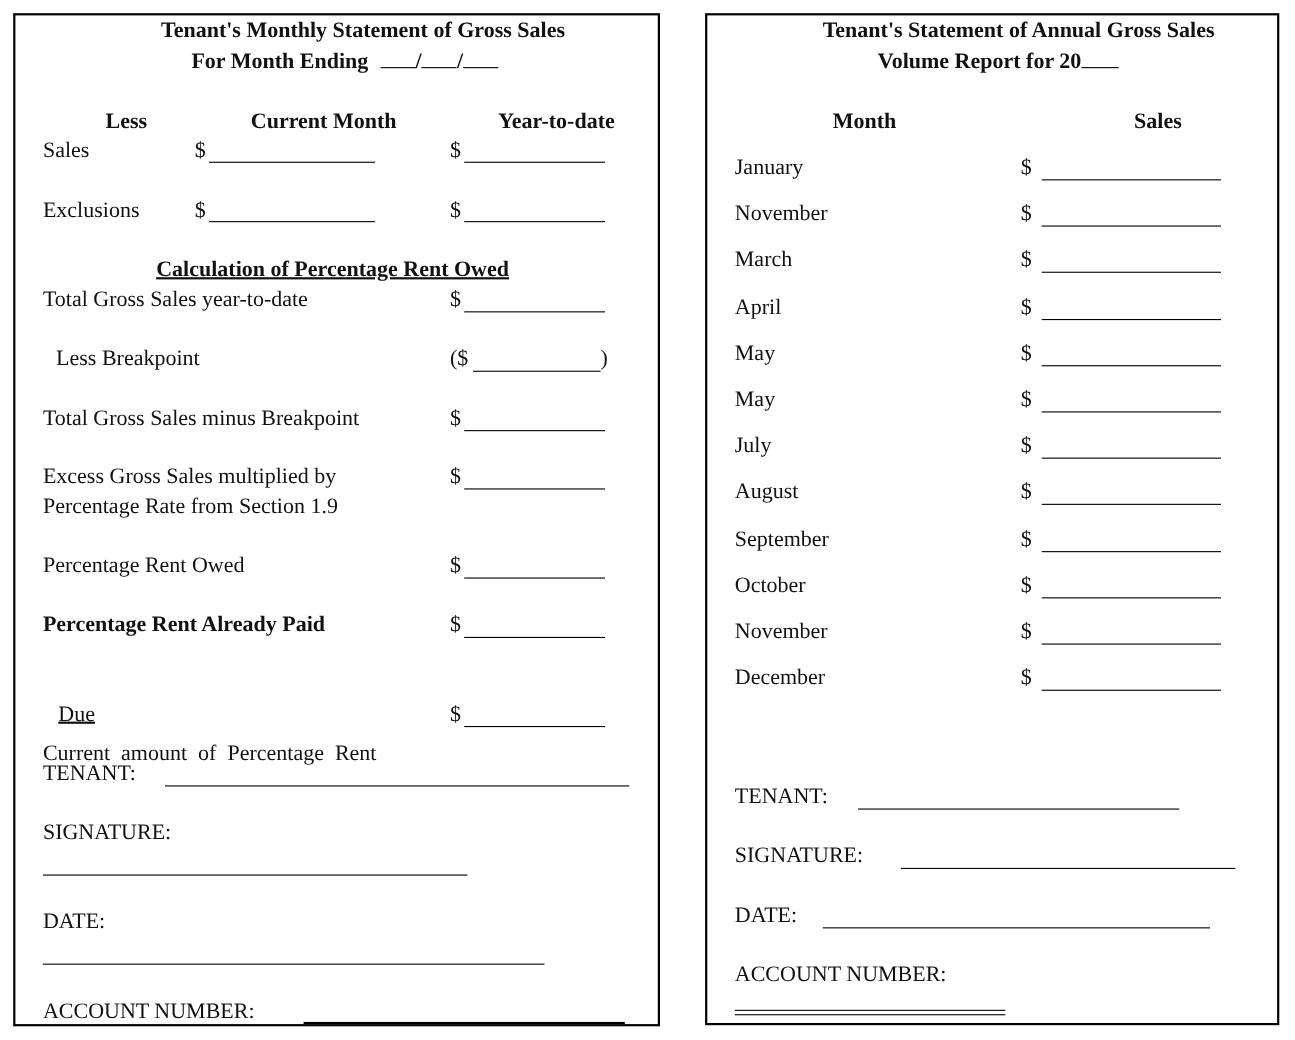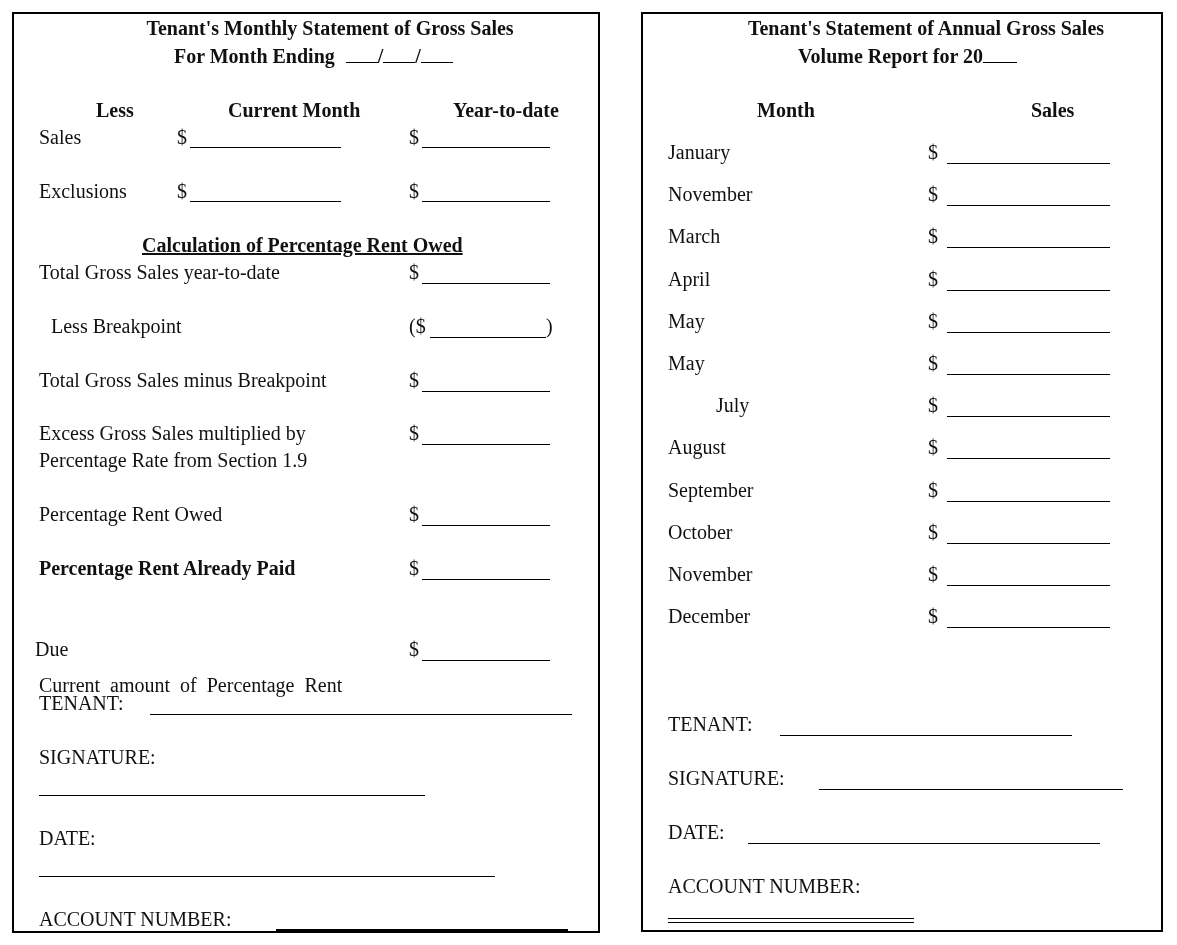--- a/index.html
+++ b/index.html
@@ -65,21 +65,21 @@
 
 <div class="t" style="left:39px;top:503px;">Percentage Rent Owed</div>
 <div class="t" style="left:409px;top:503px;">$</div>
 <div class="line field" style="left:422px;top:525px;width:128px;"></div>
 
 <div class="t" style="left:39px;top:557px;font-weight:bold;">Percentage Rent Already Paid</div>
 <div class="t" style="left:409px;top:557px;">$</div>
 <div class="line field" style="left:422px;top:579px;width:128px;"></div>
 
 <div class="t" style="left:39px;top:646px;white-space:pre;margin-top:28px;">Current  amount  of  Percentage  Rent</div>
-<div class="t" style="left:35px;top:638px;">Due</div>
+<div class="t" style="left:53px;top:638px;text-decoration:underline;">Due</div>
 <div class="t" style="left:409px;top:638px;">$</div>
 <div class="line field" style="left:422px;top:660px;width:128px;"></div>
 
 <div class="t" style="left:39px;top:692px;">TENANT:</div>
 <div class="line field" style="left:150px;top:714px;width:422px;"></div>
 
 <div class="t" style="left:39px;top:746px;">SIGNATURE:</div>
 <div class="line field" style="left:39px;top:795px;width:386px;"></div>
 
 <div class="t" style="left:39px;top:827px;">DATE:</div>
@@ -123,21 +123,21 @@
       <div class="t" style="left: 668px; top: 310px;">May</div>
       <div class="t" style="left: 928px; top: 310px;">$</div>
       <div class="line field" style="left: 947px; top: 332px; width: 163px;"></div>
     </div>
     <div>
       <div class="t" style="left: 668px; top: 352px;">May</div>
       <div class="t" style="left: 928px; top: 352px;">$</div>
       <div class="line field" style="left: 947px; top: 374px; width: 163px;"></div>
     </div>
     <div>
-      <div class="t" style="left: 668px; top: 394px; margin-left: 48px;">July</div>
+      <div class="t" style="left: 668px; top: 394px;">July</div>
       <div class="t" style="left: 928px; top: 394px;">$</div>
       <div class="line field" style="left: 947px; top: 416px; width: 163px;"></div>
     </div>
     <div>
       <div class="t" style="left: 668px; top: 436px;">August</div>
       <div class="t" style="left: 928px; top: 436px;">$</div>
       <div class="line field" style="left: 947px; top: 458px; width: 163px;"></div>
     </div>
     <div>
       <div class="t" style="left: 668px; top: 479px;">September</div>

